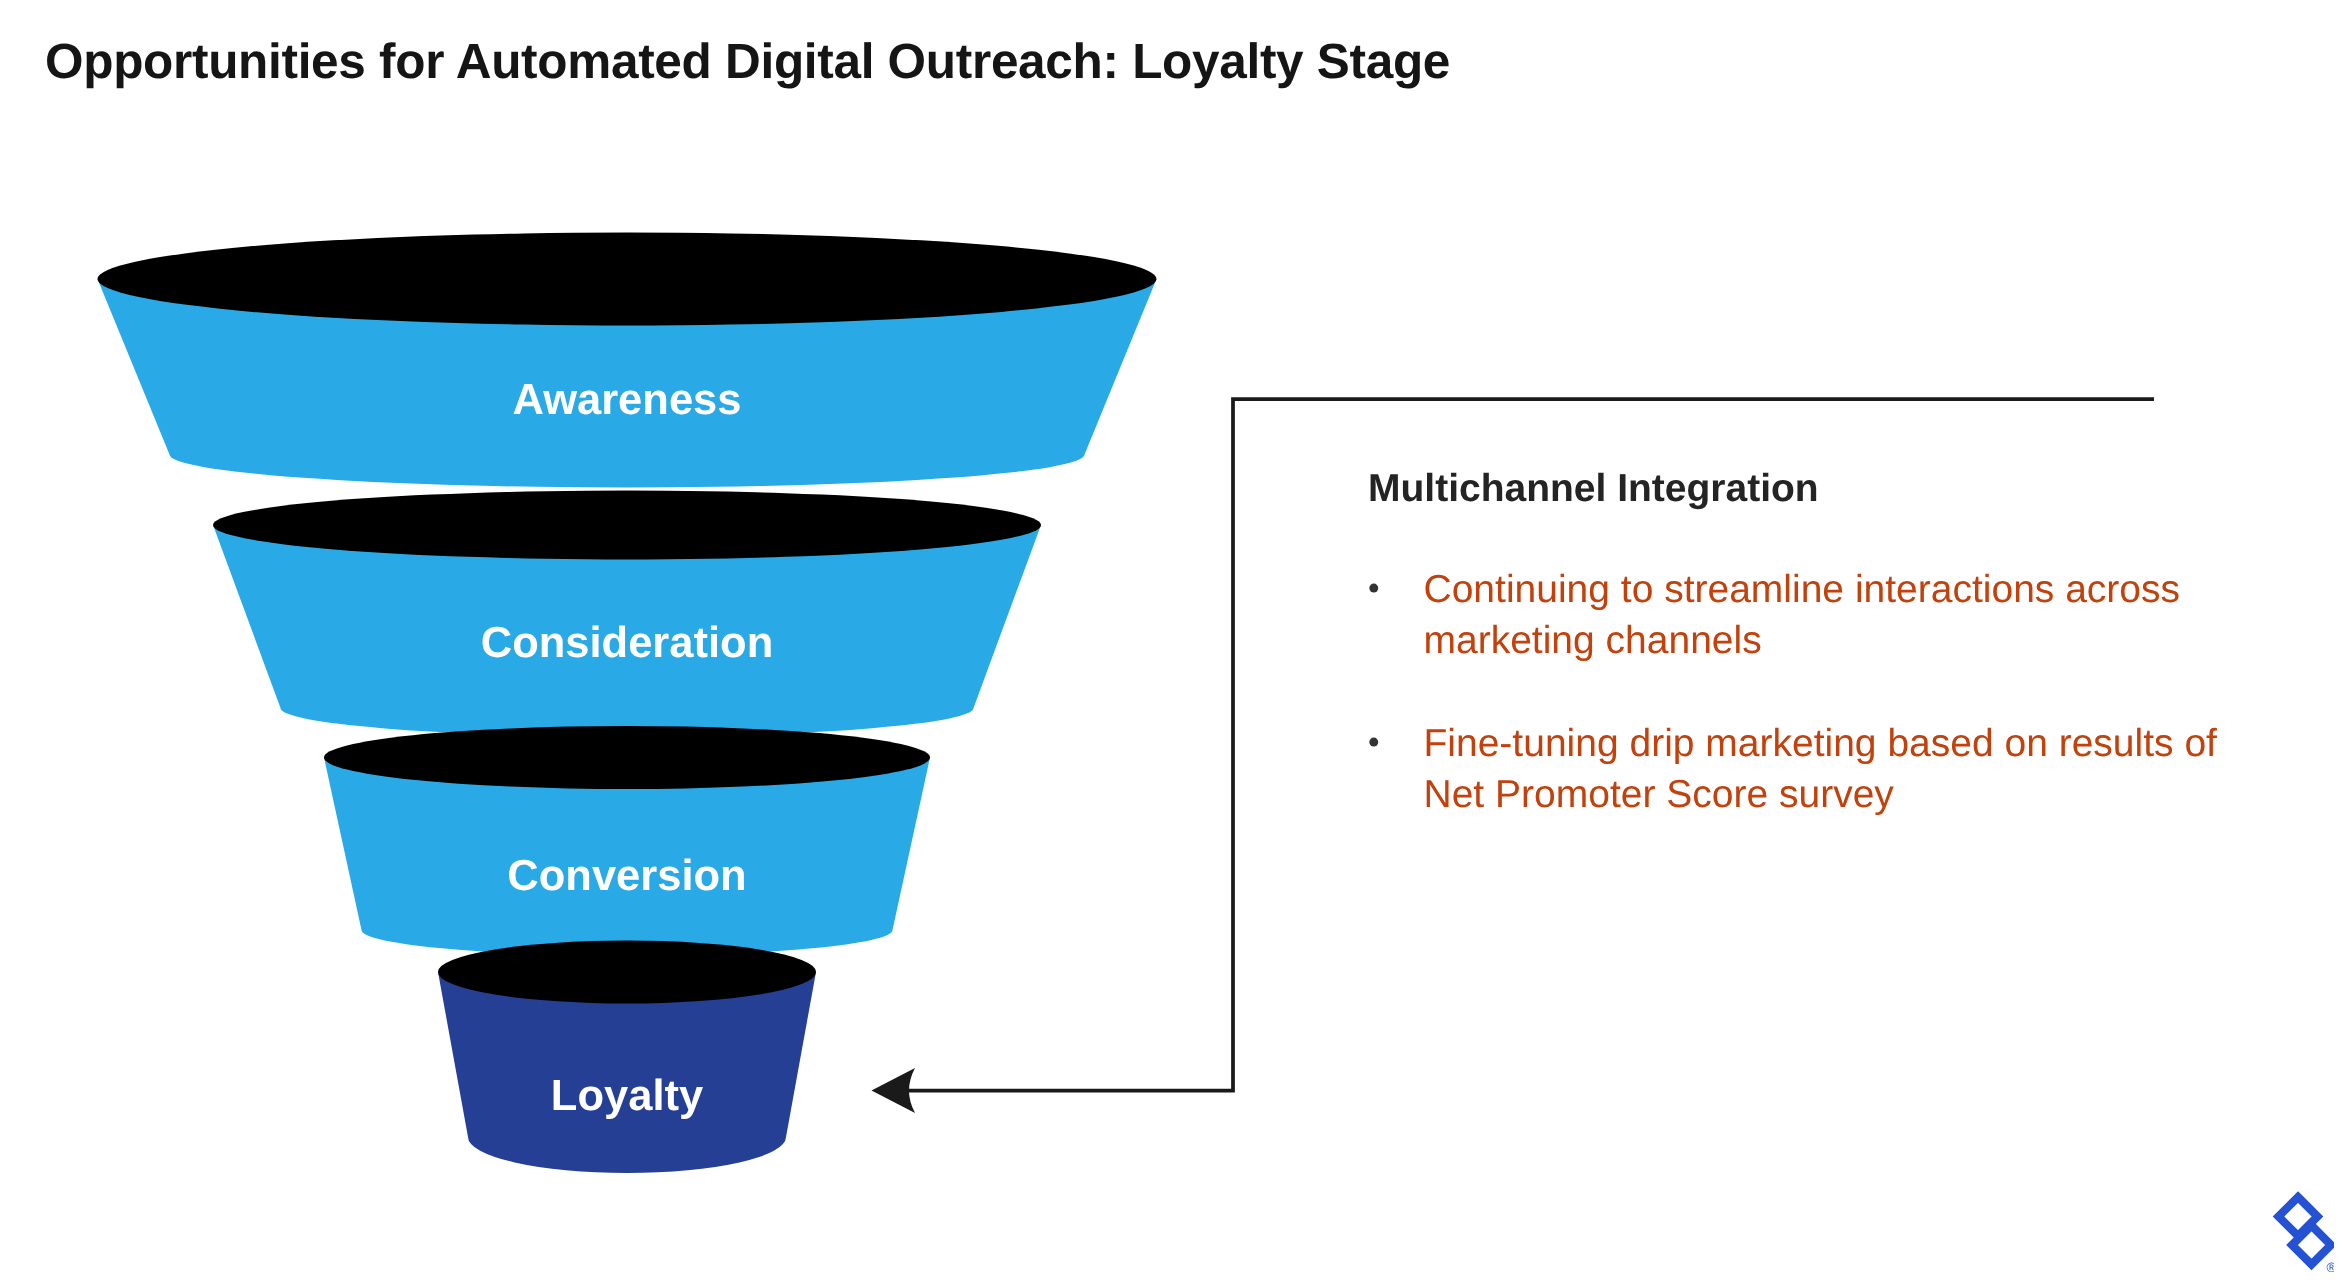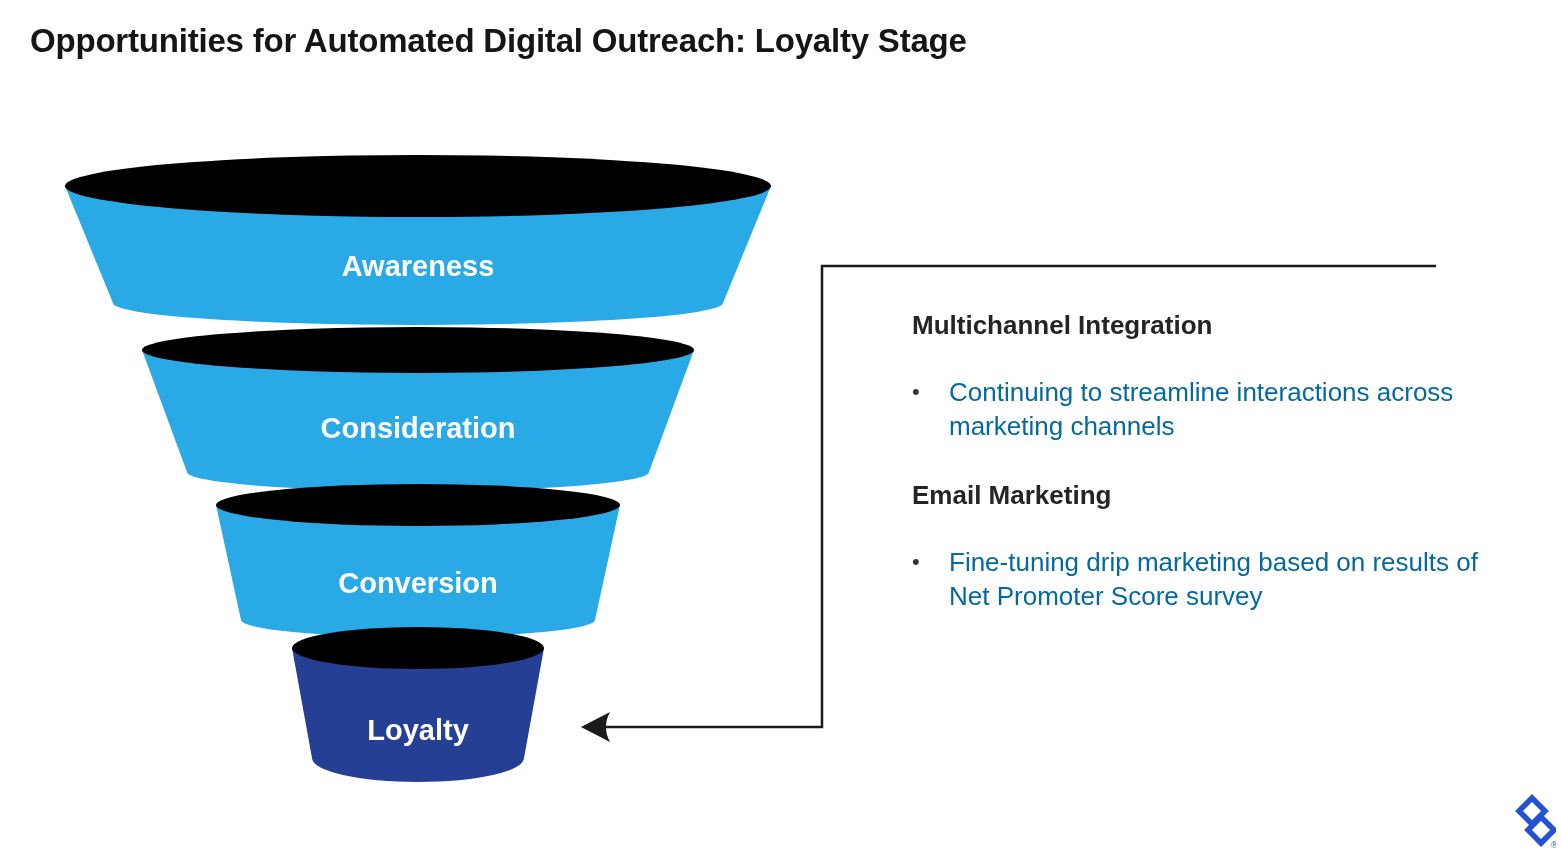--- a/index.html
+++ b/index.html
@@ -65,21 +65,21 @@
     flex: none;
     width: 37px;
     font-size: 22px;
     line-height: 34px;
     color: #333333;
   }
   .bullet-text {
     margin: 0;
     font-size: 26px;
     line-height: 34px;
-    color: #0369a1;
+    color: #c2410c;
   }
   .brand-logo {
     position: absolute;
     right: 5px;
     bottom: 3px;
     width: 46px;
     height: 56px;
   }
 </style>
 </head>
@@ -123,21 +123,20 @@
 
   <div class="callout">
 
     <h2 class="callout-heading">Multichannel Integration</h2>
 
     <div class="bullet-row">
       <span class="bullet-dot">•</span>
       <p class="bullet-text">Continuing to streamline interactions across marketing channels</p>
     </div>
 
-    <h2 class="callout-heading">Email Marketing</h2>
 
     <div class="bullet-row">
       <span class="bullet-dot">•</span>
       <p class="bullet-text">Fine-tuning drip marketing based on results of Net Promoter Score survey</p>
     </div>
 
   </div>
 
   <svg class="brand-logo" viewBox="0 0 46 56" aria-hidden="true">
     <g fill="none" stroke-width="5.5" stroke="#2552D2">

